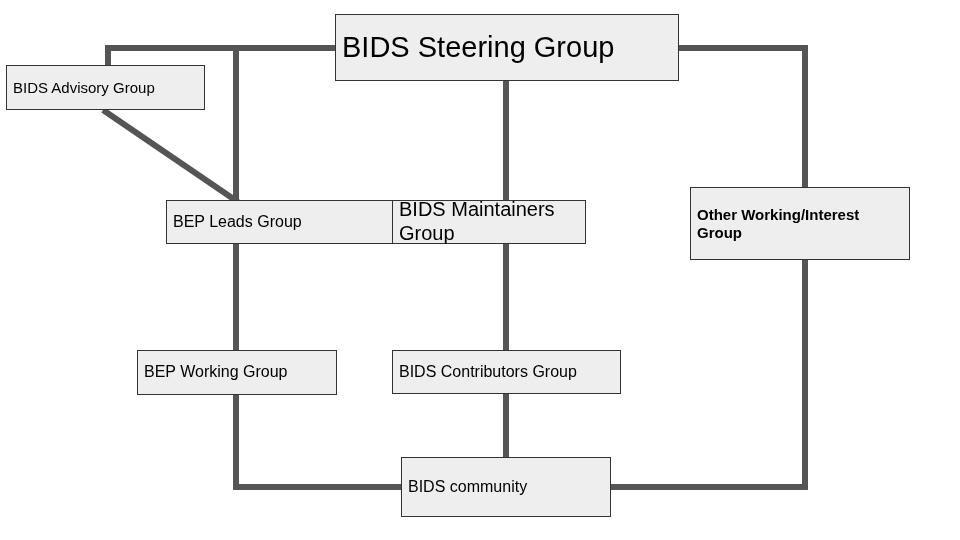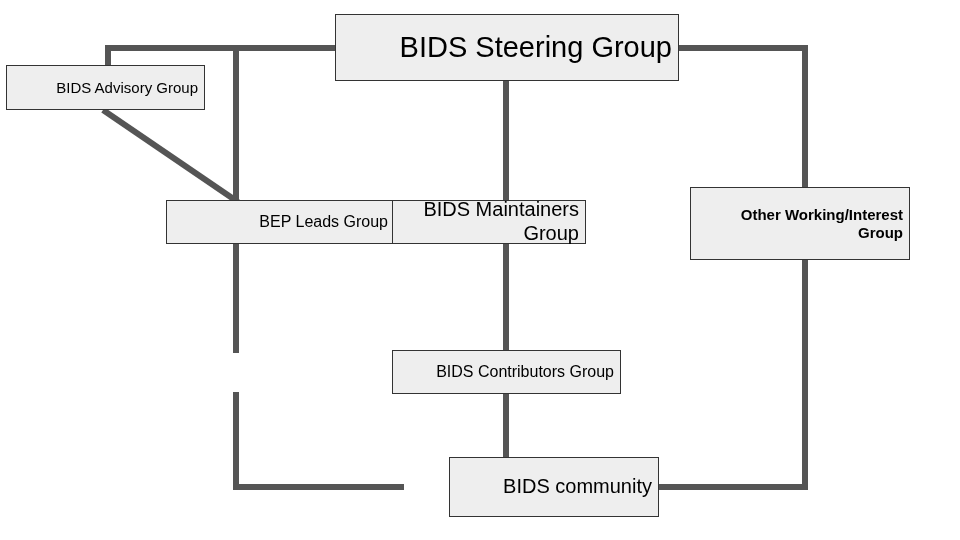--- a/index.html
+++ b/index.html
@@ -25,38 +25,38 @@
     height: 540px;
   }
   .node {
     position: absolute;
     box-sizing: border-box;
     background: #eeeeee;
     border: 1px solid #333333;
     display: flex;
     align-items: center;
     justify-content: center;
-    text-align: right;
+    text-align: left;
     color: #000000;
     line-height: 1.18;
     padding: 2px 6px;
   }
   .node-label {
     display: block;
     width: 100%;
     white-space: pre-line;
   }
   .n-steering   { left: 335px; top: 14px;  width: 344px; height: 67px;  font-size: 29px; }
   .n-advisory   { left: 6px;   top: 65px;  width: 199px; height: 45px;  font-size: 15px; }
   .n-bepleads   { left: 122px; top: 200px; width: 229px; height: 44px;  font-size: 16px; }
   .n-maintain   { left: 392px; top: 200px; width: 194px; height: 44px;  font-size: 20px; }
   .n-otherwg    { left: 690px; top: 187px; width: 220px; height: 73px;  font-size: 15px; font-weight: bold; }
   .n-bepworking { left: 137px; top: 350px; width: 200px; height: 45px;  font-size: 16px; }
   .n-contrib    { left: 392px; top: 350px; width: 229px; height: 44px;  font-size: 16px; }
-  .n-community  { left: 401px; top: 457px; width: 210px; height: 60px;  font-size: 20px; margin-left: 48px; }
+  .n-community  { left: 401px; top: 457px; width: 210px; height: 60px;  font-size: 16px; }
 </style>
 </head>
 <body>
 
 <div id="canvas" style="background: rgb(255, 255, 255);">
 
   <svg id="edges" viewBox="0 0 960 540" xmlns="http://www.w3.org/2000/svg">
     <g fill="none" stroke="#555555" stroke-width="6" stroke-linecap="butt" stroke-linejoin="miter">
 
       <path d="M 335 48 L 108 48 L 108 68"></path>
@@ -93,20 +93,23 @@
   </div>
 
   <div class="node n-maintain" style="background: rgb(238, 238, 238); border-color: rgb(51, 51, 51);">
     <span class="node-label">BIDS Maintainers Group</span>
   </div>
 
   <div class="node n-otherwg" style="background: rgb(238, 238, 238); border-color: rgb(51, 51, 51);">
     <span class="node-label">Other Working/Interest Group</span>
   </div>
 
+  <div class="node n-bepworking" style="background: rgb(238, 238, 238); border-color: rgb(51, 51, 51);">
+    <span class="node-label">BEP Working Group</span>
+  </div>
 
   <div class="node n-contrib" style="background: rgb(238, 238, 238); border-color: rgb(51, 51, 51);">
     <span class="node-label">BIDS Contributors Group</span>
   </div>
 
   <div class="node n-community" style="background: rgb(238, 238, 238); border-color: rgb(51, 51, 51);">
     <span class="node-label">BIDS community</span>
   </div>
 
 </div>

